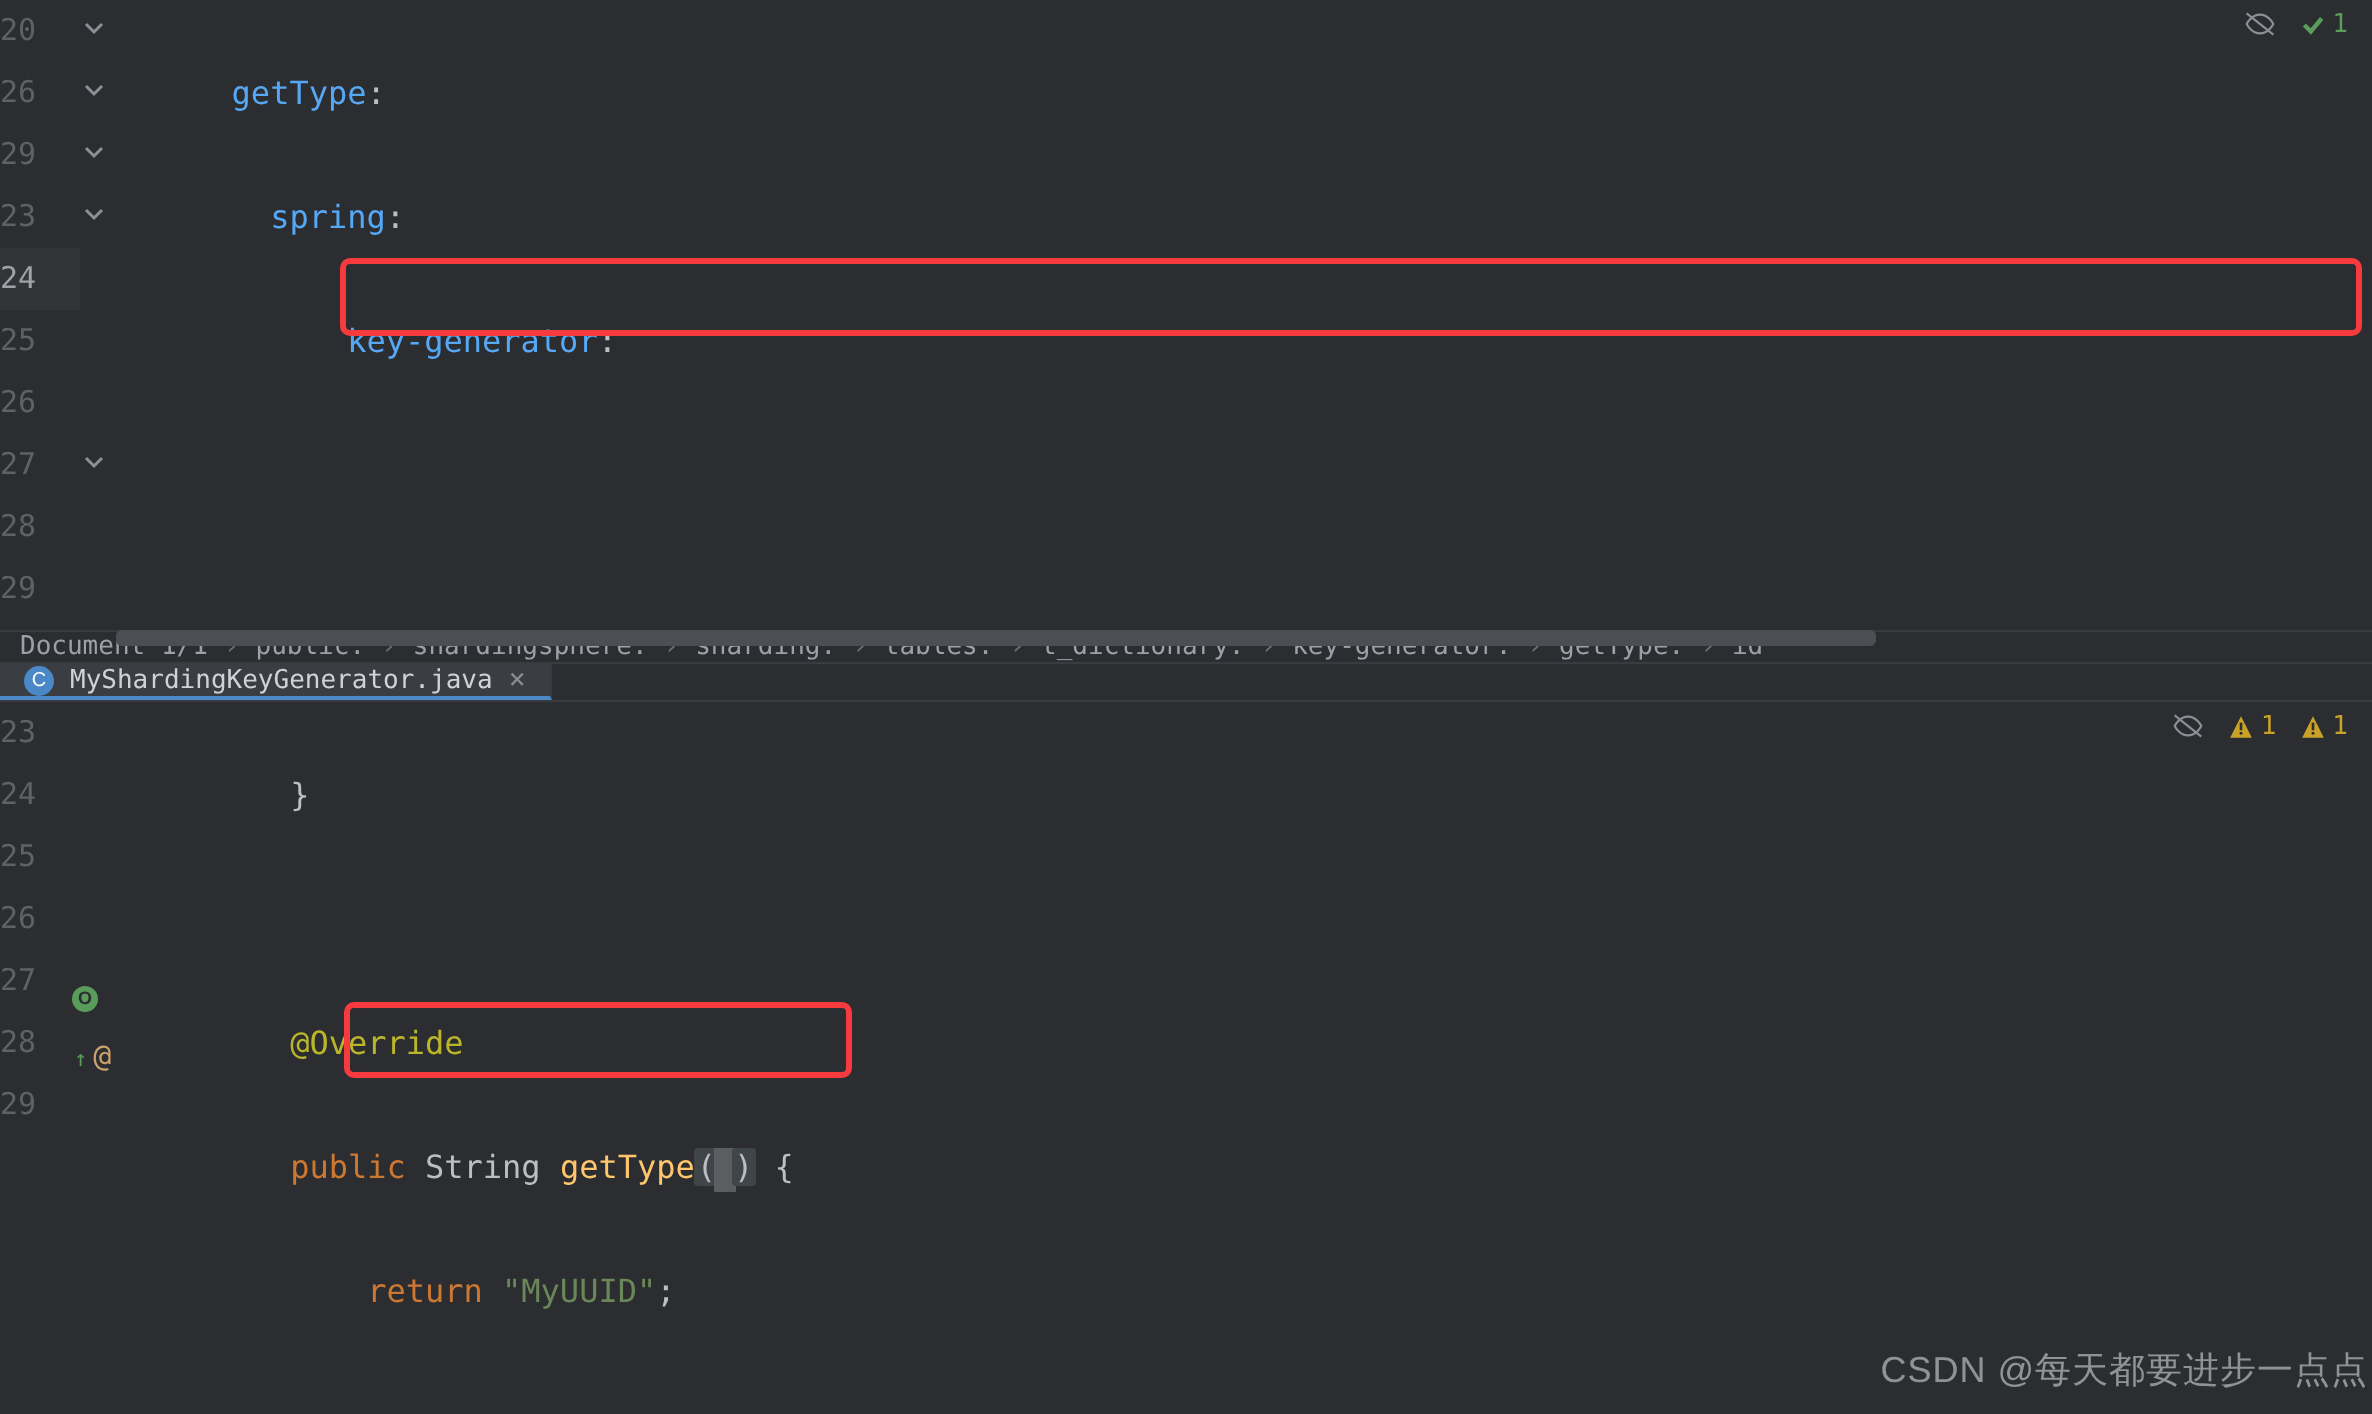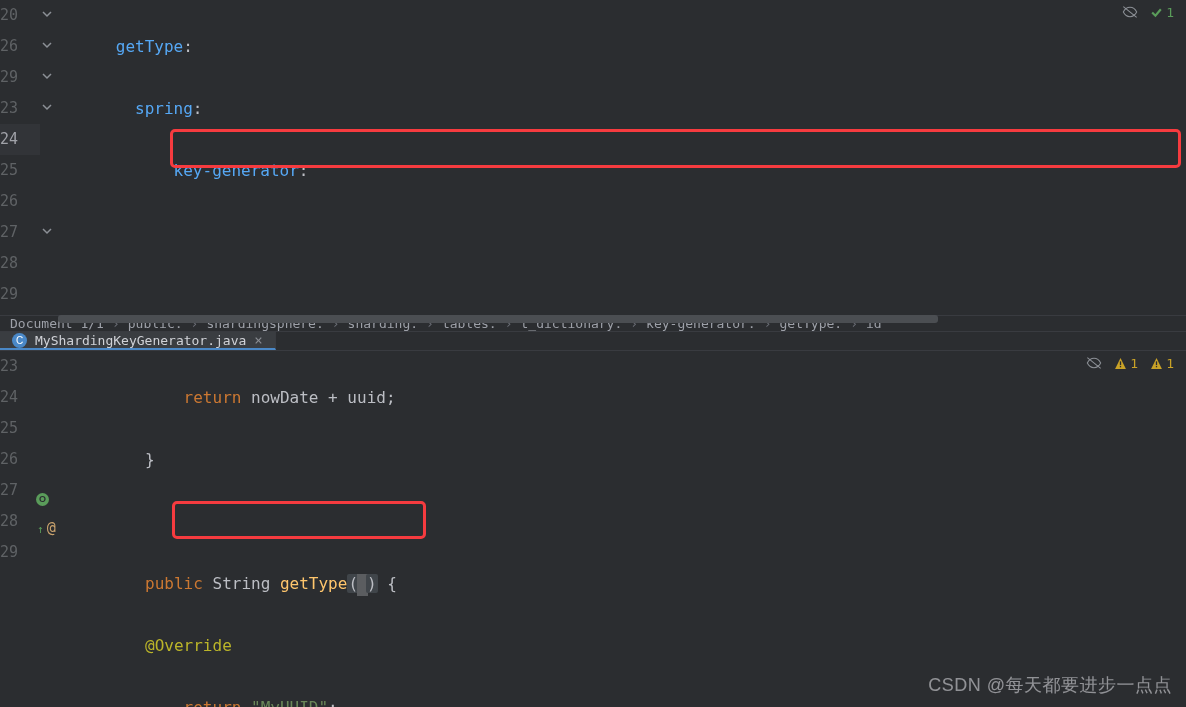--- a/index.html
+++ b/index.html
@@ -167,21 +167,21 @@
   font-size: 11px;
   margin-left: 1px;
 }
 .at-sign {
   color: #c9a26d;
   font-size: 15px;
   margin-left: 3px;
 }
 .watermark {
   position: absolute;
-  right: 14px;
+  right: 2px;
   bottom: 10px;
   font-size: 18px;
   color: rgba(230,230,235,0.55);
   font-family: sans-serif;
   letter-spacing: 0.5px;
 }
 .kw-java { color: #cc7832; }
 .type-java { color: #bcbec4; }
 .method-java { color: #ffc66d; }
 .str-java { color: #6a8759; }
@@ -327,25 +327,24 @@
       <div class="ln" style="padding-right:14px;"><span>26</span></div>
       <div class="ln" style="padding-right:14px;"><span>27</span>
         <span class="gutter-icon">
           <span class="override-o">O</span><span class="arrow-up">↑</span><span class="at-sign">@</span>
         </span>
       </div>
       <div class="ln" style="padding-right:14px;"><span>28</span></div>
       <div class="ln" style="padding-right:14px;"><span>29</span></div>
     </div>
     <div class="code-body">
-<div class="line">            <span class="kw-java">return</span> <span class="type-java">nowDate </span><span class="type-java">+</span><span class="type-java"> uuid</span><span class="punct">;</span></div>
 <div class="line">        <span class="punct">}</span></div>
 <div class="line"></div>
+<div class="line">        <span class="anno-java">@Override</span></div>
 <div class="line">        <span class="kw-java">public</span> <span class="type-java">String</span> <span class="method-java">getType</span><span class="paren-hl">(</span><span class="cursor-caret"></span><span class="paren-hl">)</span><span class="punct"> {</span></div>
-<div class="line">        <span class="anno-java">@Override</span></div>
 <div class="line">            <span class="kw-java">return</span> <span class="str-java">"MyUUID"</span><span class="punct">;</span></div>
 
 
       <div class="highlight-box-red" style="left:104px; top:150px; width:254px; height:38px;"></div>
     </div>
 
     <div class="top-status">
       <span class="status-icon">
         <svg width="16" height="16" viewBox="0 0 24 24">
             <path d="M2 12s3.5-7 10-7 10 7 10 7-3.5 7-10 7S2 12 2 12z M2 4 L22 20" stroke="#8c9096" stroke-width="1.6" fill="none"></path>

